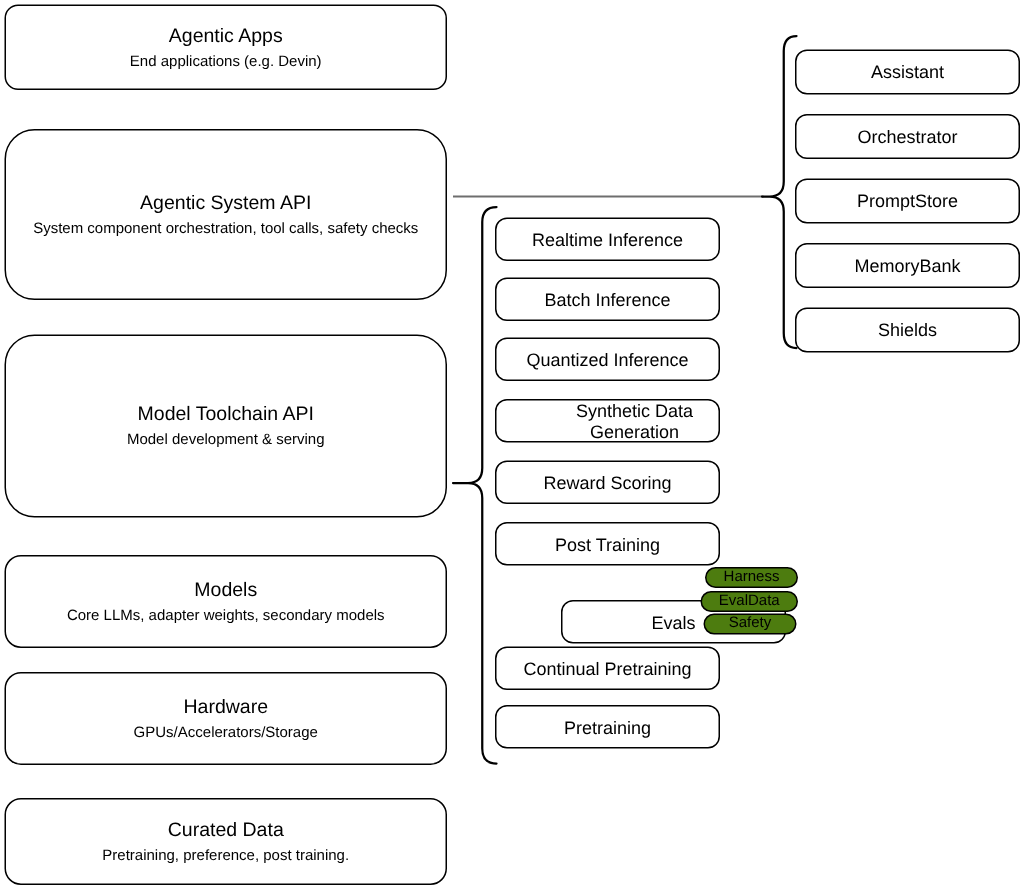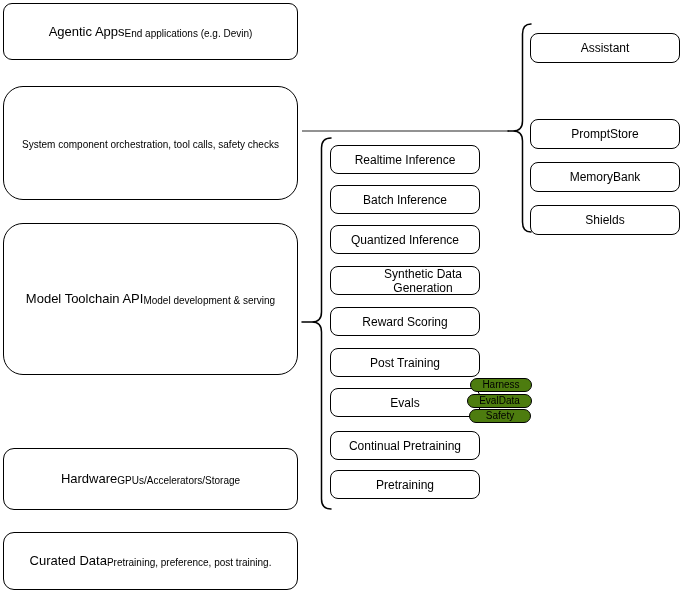--- a/index.html
+++ b/index.html
@@ -18,21 +18,21 @@
     width: 682px; height: 591px;
   }
   .stack-box {
     position: absolute;
     left: 3px;
     width: 295px;
     box-sizing: border-box;
     border: 1.5px solid #000000;
     background: #ffffff;
     display: flex;
-    flex-direction: row;
+    flex-direction: column;
     align-items: center;
     justify-content: center;
     text-align: center;
   }
   .stack-title {
     font-size: 13px;
     line-height: 16px;
     color: #000000;
   }
   .stack-subtitle {
@@ -99,51 +99,57 @@
 
     <path d="M 331 138 Q 321.5 138 321.5 148 L 321.5 312 Q 321.5 322 312 322 L 302 322 M 312 322 Q 321.5 322 321.5 332 L 321.5 499 Q 321.5 509 331 509" stroke="#000000" stroke-width="1.5" fill="none" stroke-linecap="round"></path>
   </svg>
 
   <div class="stack-box" style="top:3px;height:57px;border-radius:9px;">
     <div class="stack-title">Agentic Apps</div>
     <div class="stack-subtitle">End applications (e.g. Devin)</div>
   </div>
 
   <div class="stack-box" style="top:86px;height:114px;border-radius:20px;">
+    <div class="stack-title">Agentic System API</div>
     <div class="stack-subtitle">System component orchestration, tool calls, safety checks</div>
   </div>
 
-  <div class="stack-box" style="top:223px;height:152px;border-radius:20px;">
+  <div class="stack-box" style="top:223px;height:122px;border-radius:20px;">
     <div class="stack-title">Model Toolchain API</div>
     <div class="stack-subtitle">Model development &amp; serving</div>
   </div>
 
+  <div class="stack-box" style="top:370px;height:62px;border-radius:11px;">
+    <div class="stack-title">Models</div>
+    <div class="stack-subtitle">Core LLMs, adapter weights, secondary models</div>
+  </div>
 
   <div class="stack-box" style="top:448px;height:62px;border-radius:11px;">
     <div class="stack-title">Hardware</div>
     <div class="stack-subtitle">GPUs/Accelerators/Storage</div>
   </div>
 
   <div class="stack-box" style="top:532px;height:58px;border-radius:11px;">
     <div class="stack-title">Curated Data</div>
     <div class="stack-subtitle">Pretraining, preference, post training.</div>
   </div>
 
   <div class="mid-box" style="top:145px;text-align:right;">Realtime Inference</div>
   <div class="mid-box" style="top:185px;">Batch Inference</div>
   <div class="mid-box" style="top:225px;">Quantized Inference</div>
   <div class="mid-box" style="top:266px;padding-left:36px;">Synthetic Data Generation</div>
   <div class="mid-box" style="top:307px;">Reward Scoring</div>
   <div class="mid-box" style="top:348px;">Post Training</div>
-  <div class="mid-box" style="top:388px;">Evals</div>
+  <div class="mid-box" style="top:400px;margin-left:44px;">Evals</div>
   <div class="mid-box" style="top:431px;">Continual Pretraining</div>
   <div class="mid-box" style="top:470px;">Pretraining</div>
 
   <div class="pill" style="top:378px;left:470px;width:62px;">Harness</div>
   <div class="pill" style="top:394px;left:467px;width:65px;">EvalData</div>
   <div class="pill" style="top:409px;left:469px;width:62px;">Safety</div>
 
   <div class="right-box" style="top:33px;">Assistant</div>
+  <div class="right-box" style="top:76px;">Orchestrator</div>
   <div class="right-box" style="top:119px;">PromptStore</div>
   <div class="right-box" style="top:162px;">MemoryBank</div>
   <div class="right-box" style="top:205px;">Shields</div>
 
 </div>
 
 </body></html>

